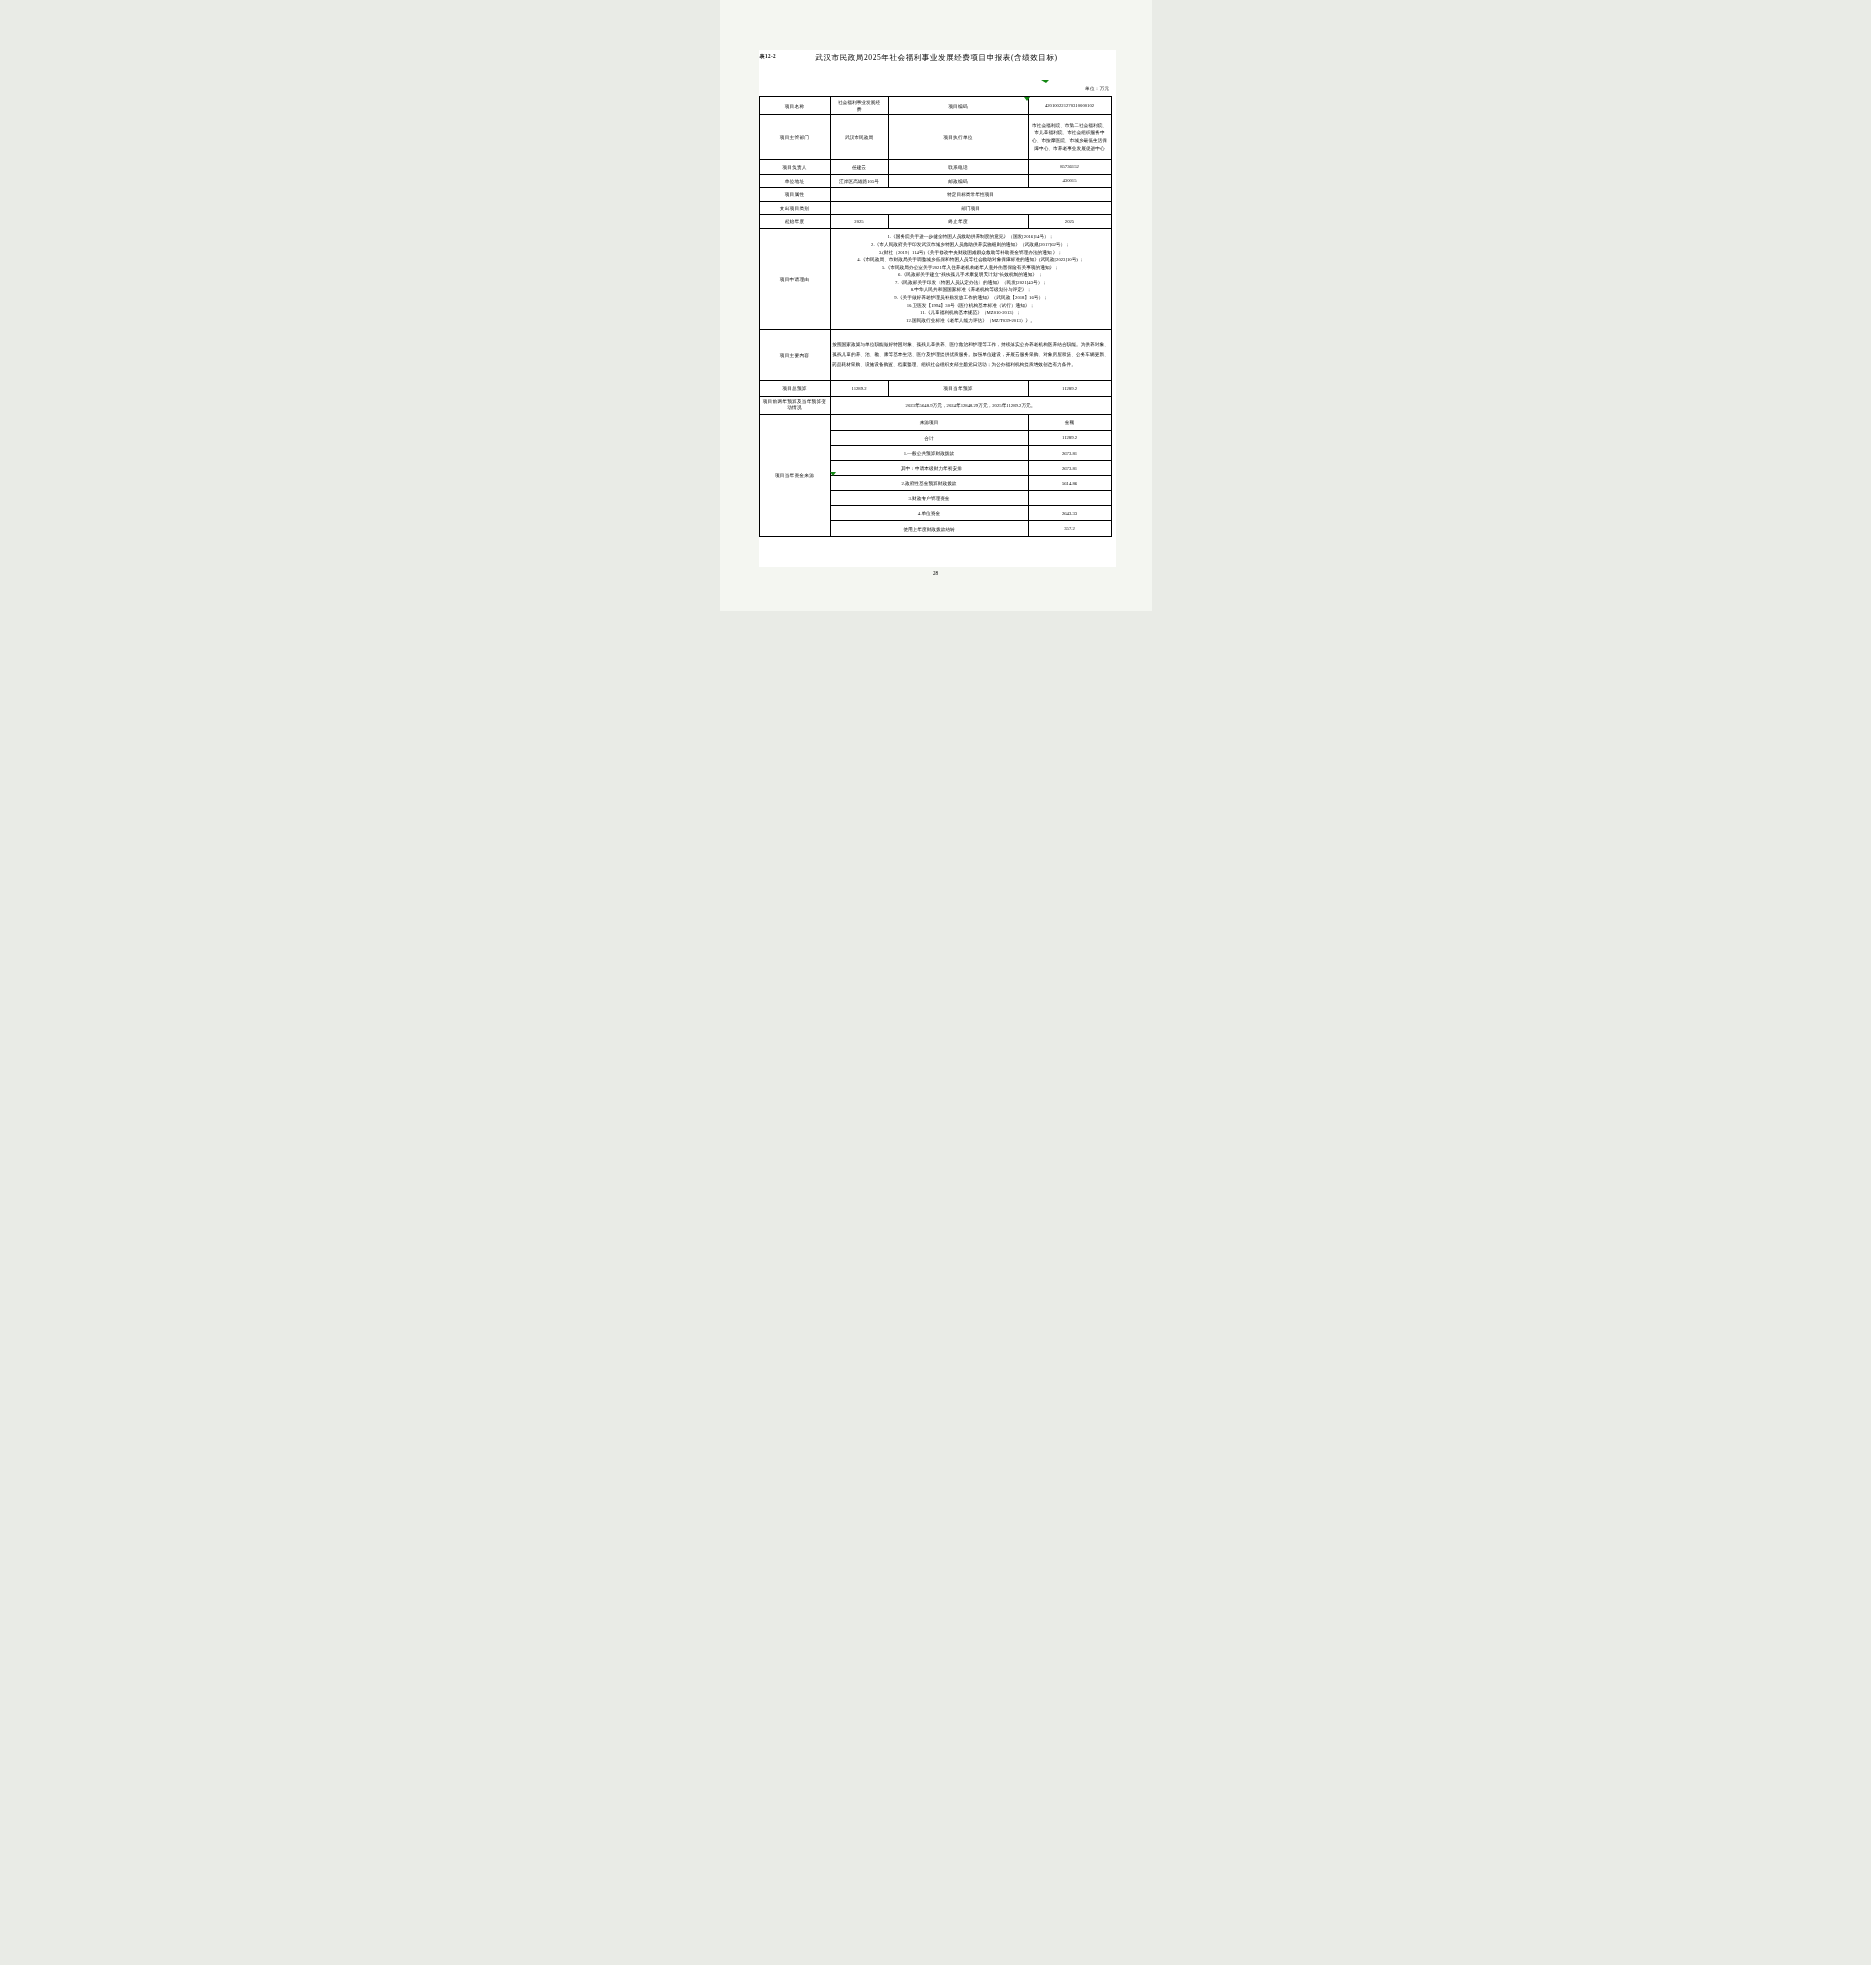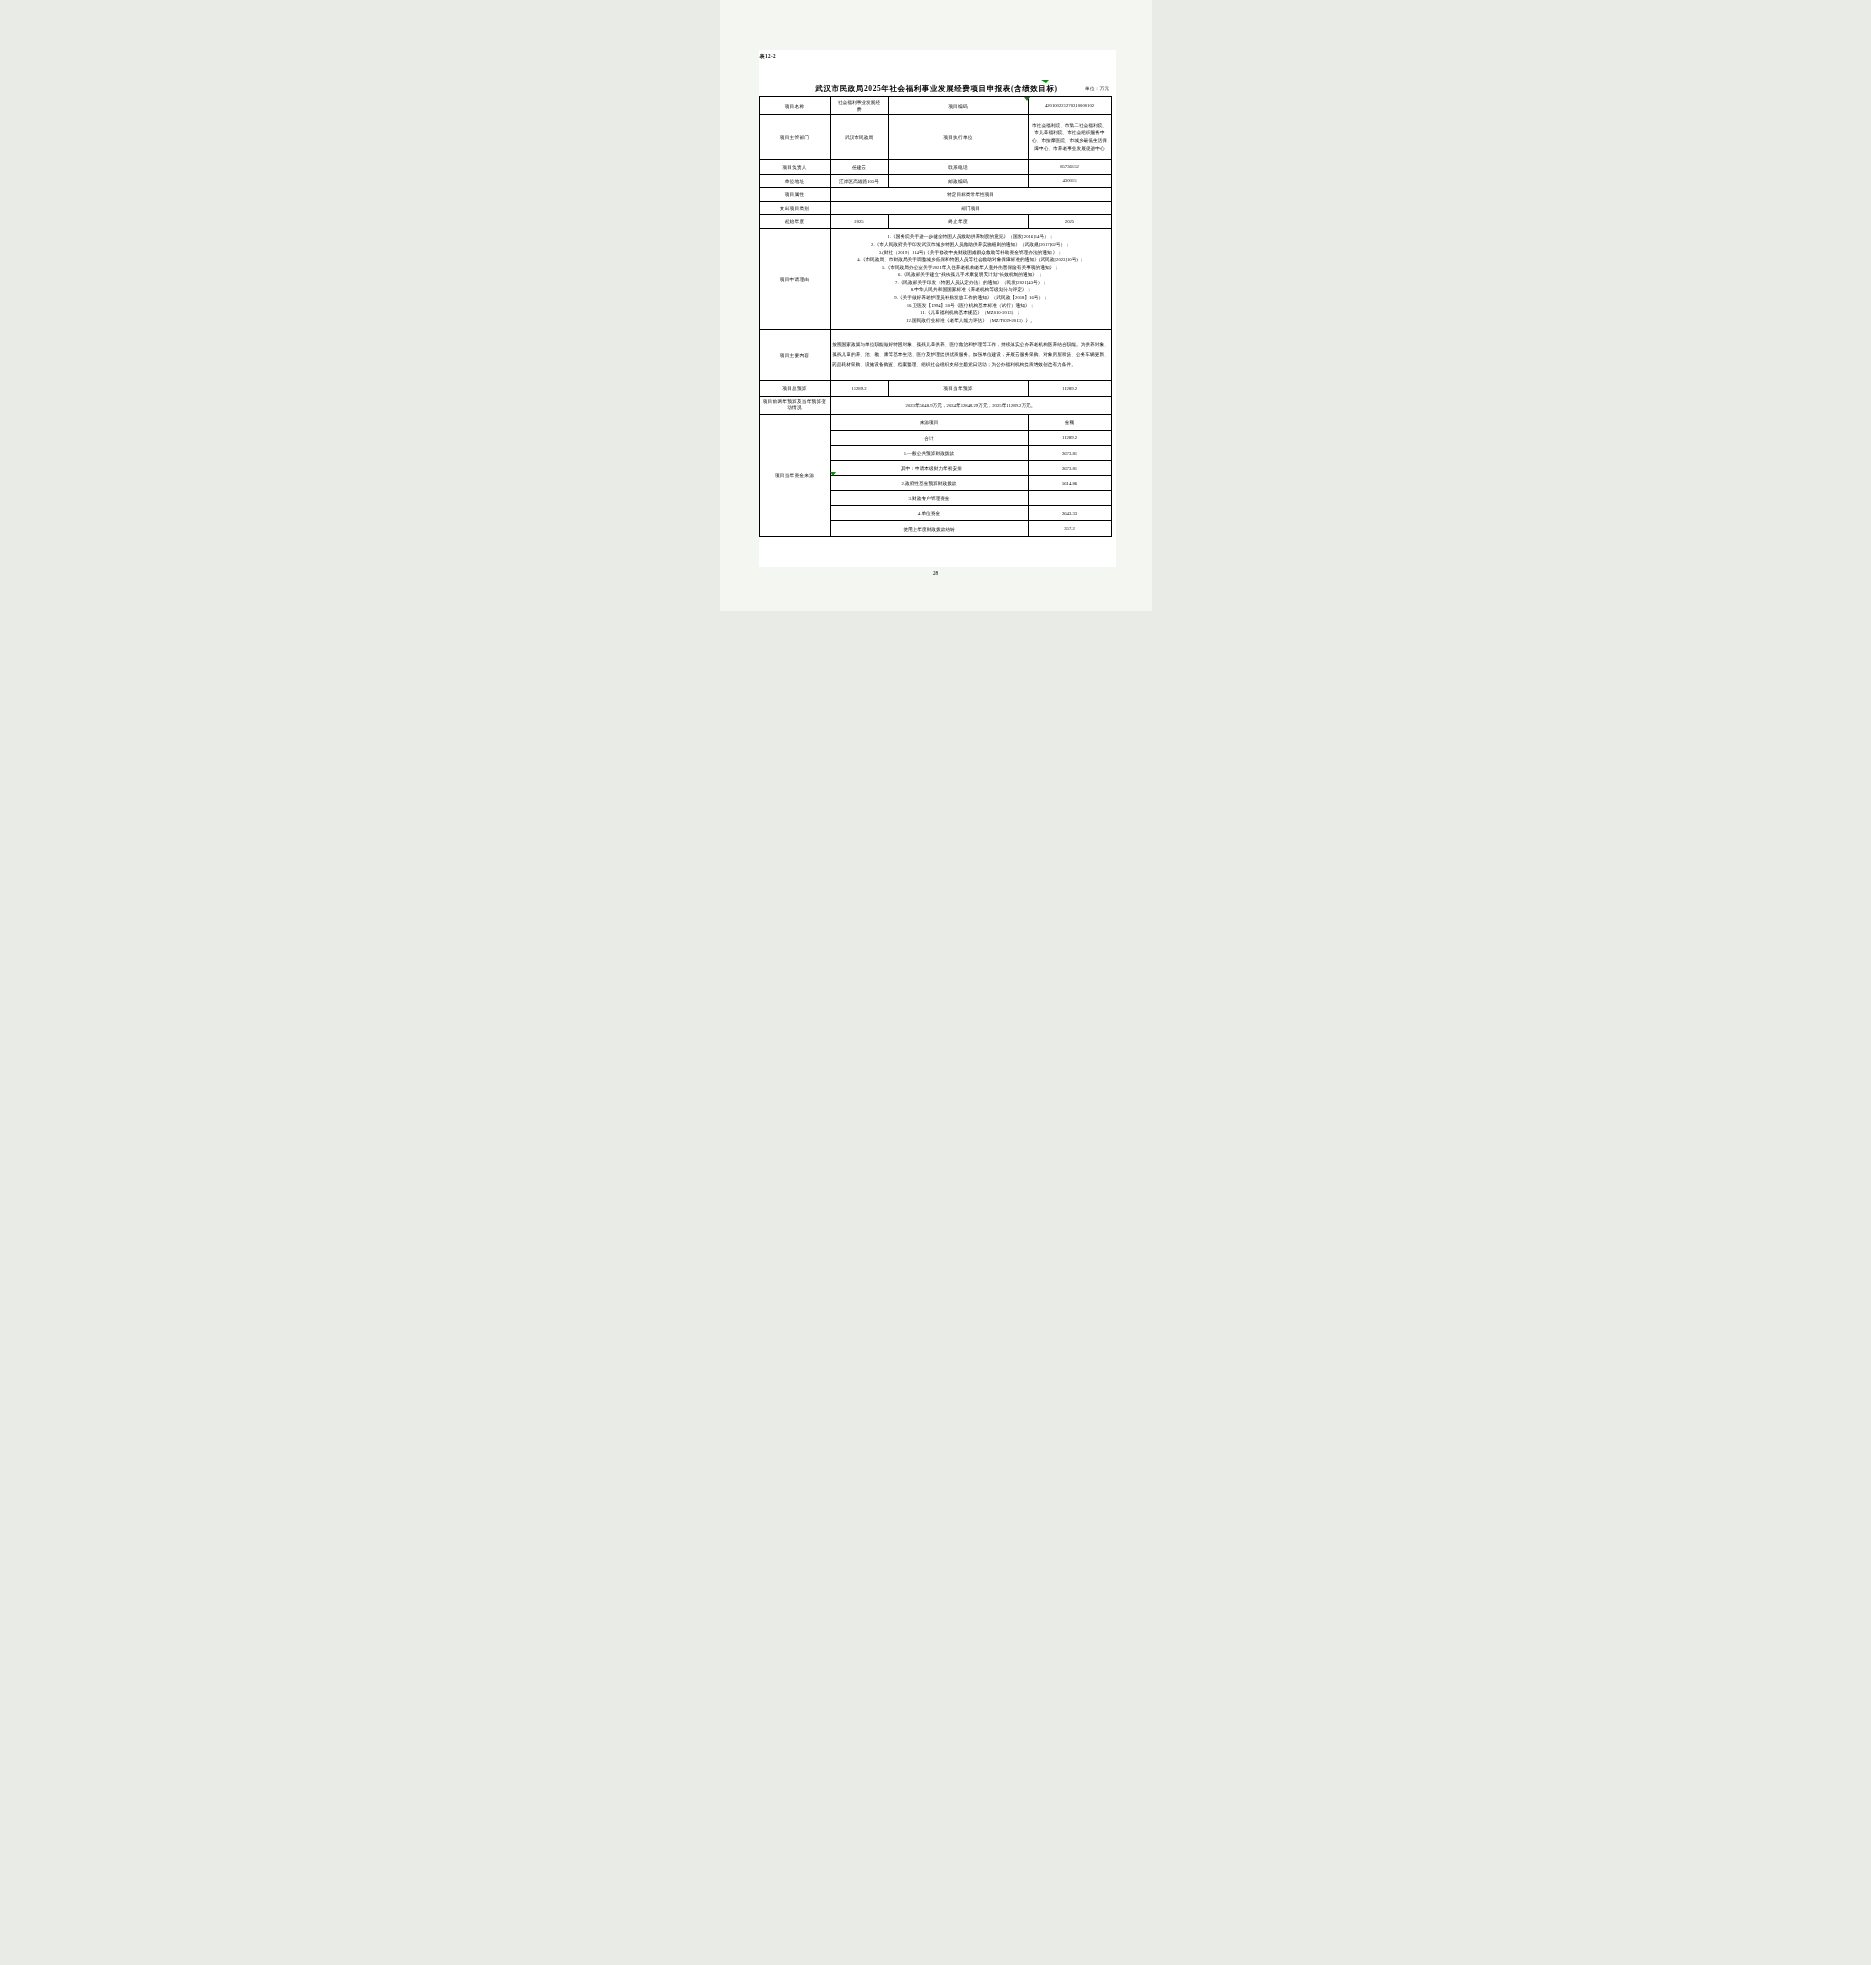--- a/index.html
+++ b/index.html
@@ -11,22 +11,22 @@
   }
   .page{
     position:absolute;left:39px;top:50px;width:357px;height:517px;
     background:#ffffff;
   }
   .table-no{
     position:absolute;left:40px;top:53px;
     font-size:5.1px;font-weight:bold;letter-spacing:0.4px;
   }
   .doc-title{
-    position:absolute;left:39px;top:84px;width:356px;margin:0;
-    text-align:center;font-size:7.5px;font-weight:bold;letter-spacing:0.6px;
+    position:absolute;left:39px;top:53px;width:356px;margin:0;
+    text-align:center;font-size:7.5px;font-weight:normal;letter-spacing:0.6px;
   }
   .unit-note{
     position:absolute;right:42px;top:86px;
     font-size:4.5px;letter-spacing:0.4px;
   }
   table.form{
     position:absolute;left:39px;top:96px;width:351px;
     border-collapse:collapse;table-layout:fixed;
     border:0.8px solid #000;border-bottom:1.2px solid #000;
   }

